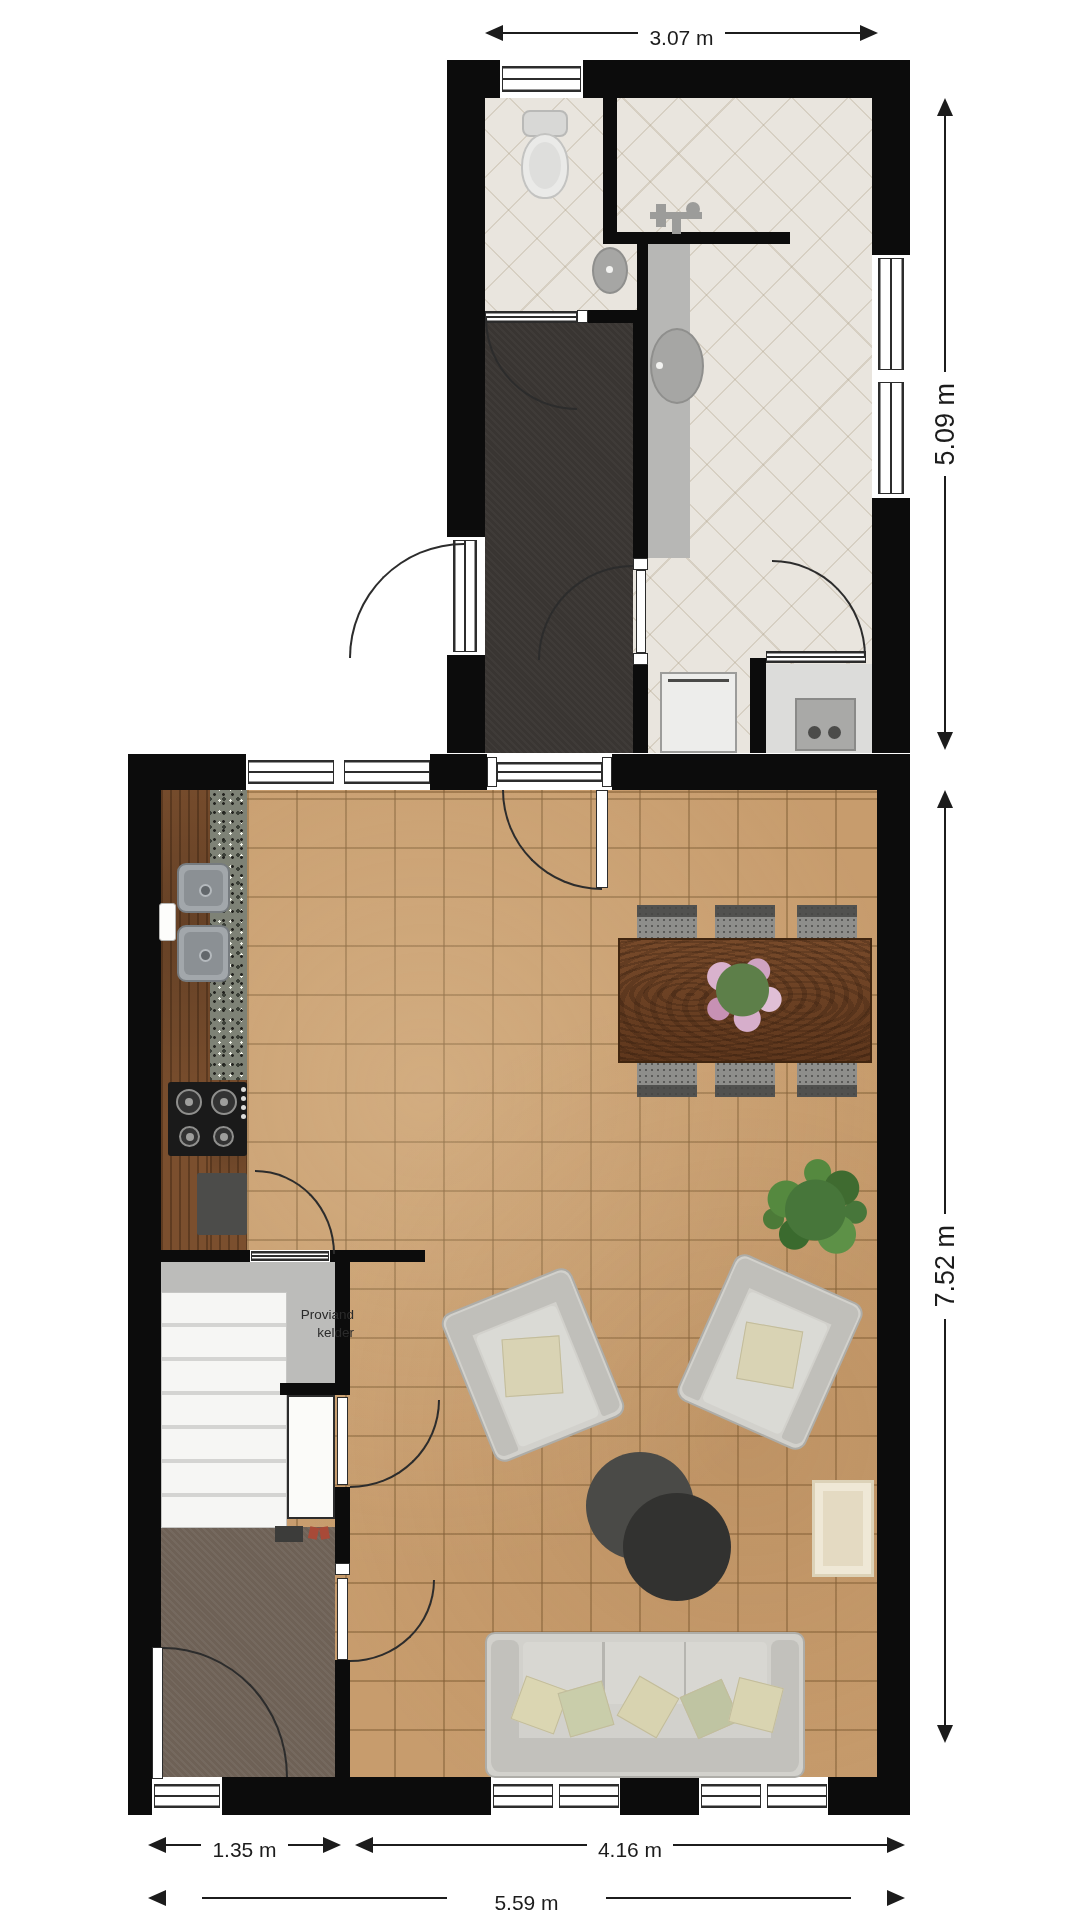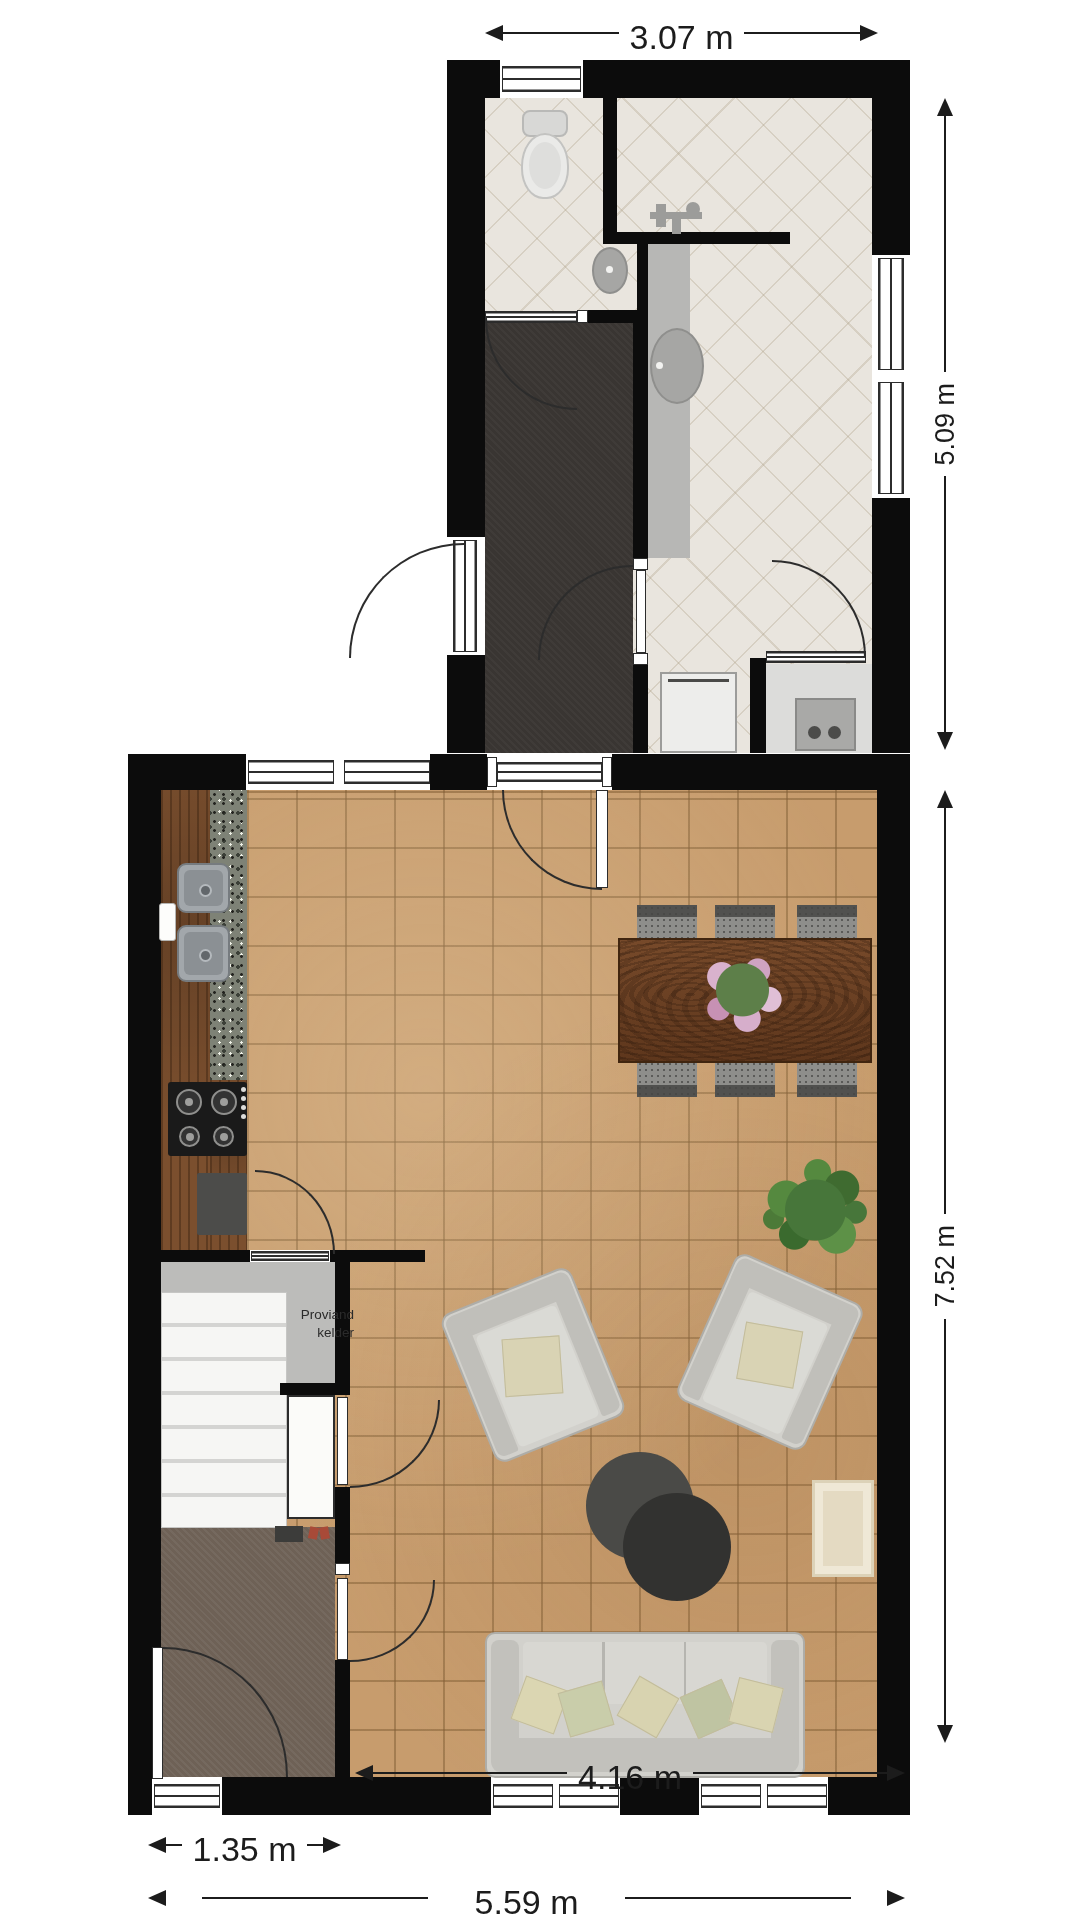--- a/index.html
+++ b/index.html
@@ -124,21 +124,21 @@
       background:linear-gradient(90deg, #d8d7d2 0 32.5%, #b6b5b0 32.5% 33.5%, #d8d7d2 33.5% 66%, #b6b5b0 66% 67%, #d8d7d2 67% 100%);
       border-radius:5px;}
   .items-dark{position:absolute;background:#3c3c3a;}
   .items-red{position:absolute;background:#a84a38;}
 
   
   .dim-h{position:absolute;display:flex;align-items:center;color:var(--dimension_text,#1c1c1c);}
   .dim-v{position:absolute;display:flex;flex-direction:column;align-items:center;color:var(--dimension_text,#1c1c1c);}
   .dline-h{flex:1;height:2px;background:var(--dimension_text,#1c1c1c);}
   .dline-v{flex:1;width:2px;background:var(--dimension_text,#1c1c1c);}
-  .dlabel{font-size:34px;line-height:1;padding:0 11px;white-space:nowrap;margin-top:8px;}
+  .dlabel{font-size:21px;line-height:1;padding:0 11px;white-space:nowrap;margin-top:8px;}
   .dlabel-v{font-size:27px;line-height:1;padding:11px 0;white-space:nowrap;writing-mode:vertical-rl;transform:rotate(180deg);}
   .ah{width:0;height:0;}
   .ah-left{border-top:8px solid transparent;border-bottom:8px solid transparent;border-right:18px solid var(--dimension_text,#1c1c1c);}
   .ah-right{border-top:8px solid transparent;border-bottom:8px solid transparent;border-left:18px solid var(--dimension_text,#1c1c1c);}
   .ah-up{border-left:8px solid transparent;border-right:8px solid transparent;border-bottom:18px solid var(--dimension_text,#1c1c1c);}
   .ah-down{border-left:8px solid transparent;border-right:8px solid transparent;border-top:18px solid var(--dimension_text,#1c1c1c);}
 
   .pantry-label{position:absolute;font-size:13.5px;line-height:1.35;color:#2b2b2b;text-align:center;}
   .stairs{position:absolute;background:repeating-linear-gradient(to bottom, #f6f6f4 0 30px, #d4d4d2 30px 34px);border:1px solid #c6c6c4;box-sizing:border-box;}
   .closet{position:absolute;background:#fbfbf9;border:2.5px solid #2c2c2c;box-sizing:border-box;}
@@ -350,21 +350,21 @@
   </div>
 
   <div class="dim-h" style="left:148px;top:1832px;width:193px;height:26px;">
     <span class="ah ah-left"></span>
     <span class="dline-h"></span>
     <span class="dlabel">1.35 m</span>
     <span class="dline-h"></span>
     <span class="ah ah-right"></span>
   </div>
 
-  <div class="dim-h" style="left:355px;top:1760px;width:550px;height:26px;">
+  <div class="dim-h" style="left:355px;top:1832px;width:550px;height:26px;">
     <span class="ah ah-left"></span>
     <span class="dline-h"></span>
     <span class="dlabel">4.16 m</span>
     <span class="dline-h"></span>
     <span class="ah ah-right"></span>
   </div>
 
   <div class="dim-h" style="left:148px;top:1885px;width:757px;height:26px;gap:36px;">
     <span class="ah ah-left"></span>
     <span class="dline-h"></span>

